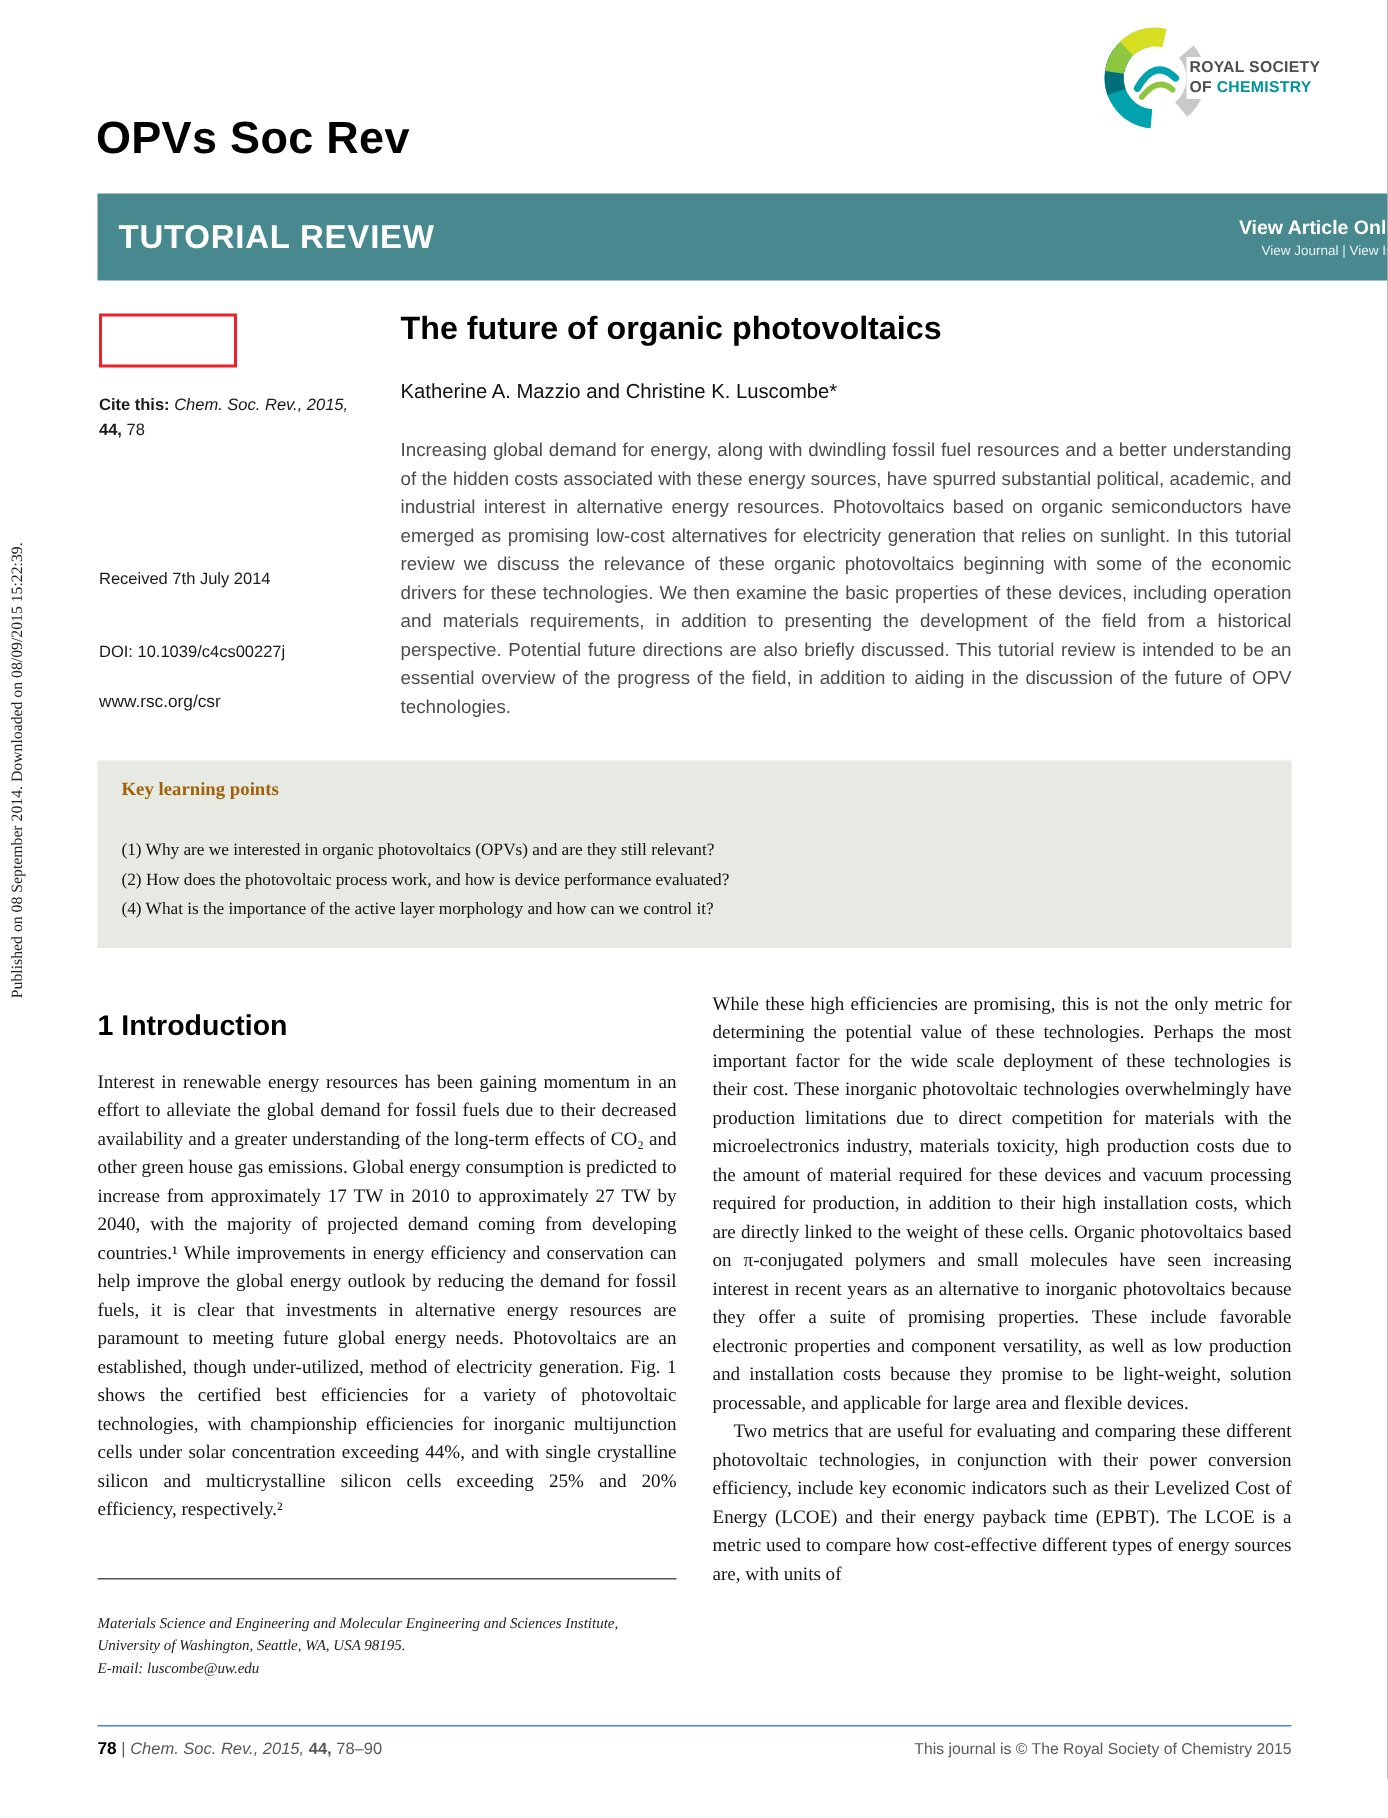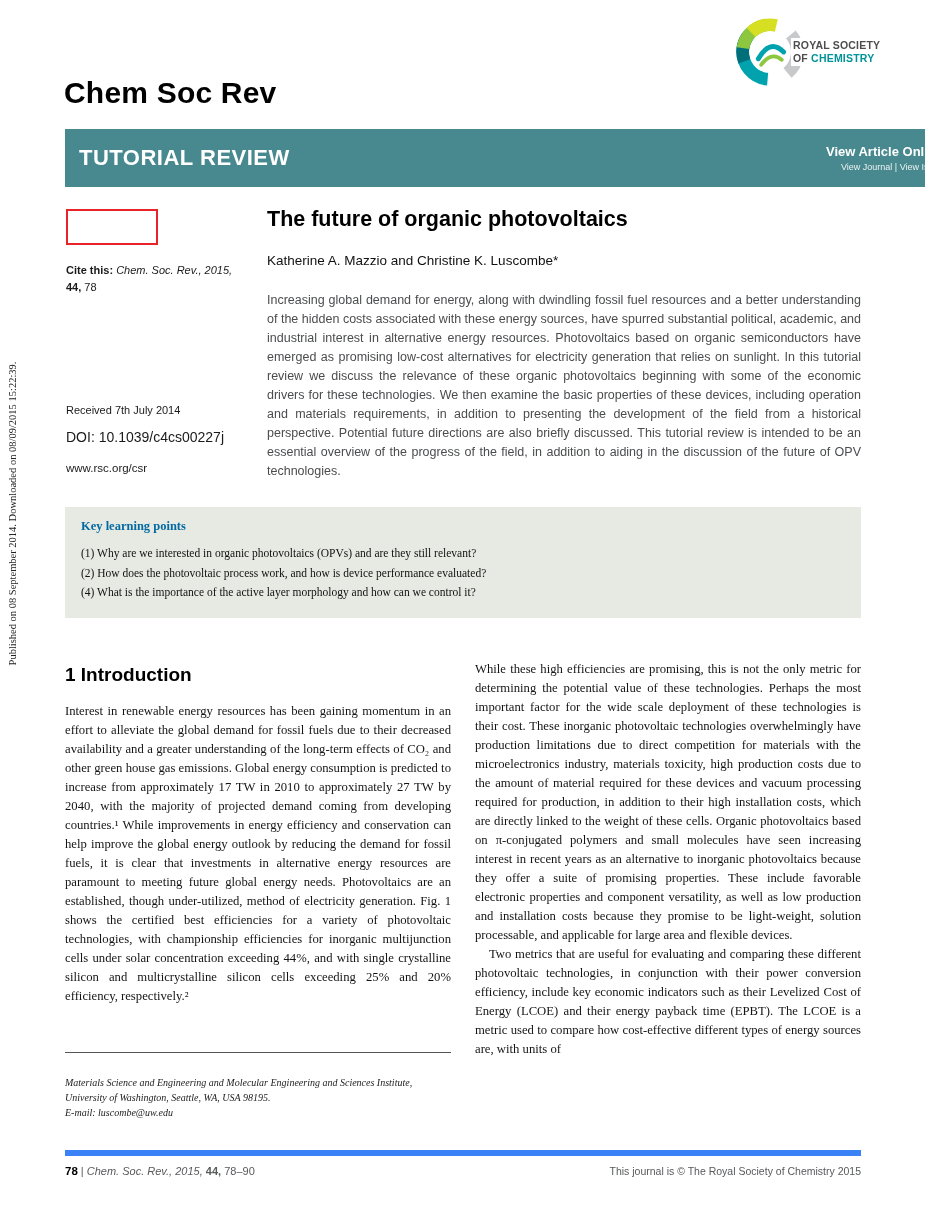--- a/index.html
+++ b/index.html
@@ -41,58 +41,58 @@
     box-sizing:border-box;padding:0 14px;
   }
   .banner-label{color:#fff;font-size:22px;font-weight:bold;letter-spacing:.5px;}
   .banner-links{text-align:right;color:#fff;}
   .banner-links .vao{display:block;font-size:13px;font-weight:bold;color:#fff;text-decoration:none;cursor:pointer;}
   .banner-links .vjl{font-size:9px;margin-top:3px;color:#eaf2f2;cursor:pointer;}
 
   
   .red-box{position:absolute;left:66px;top:209px;width:92px;height:36px;border:2px solid #e8242a;box-sizing:border-box;}
   .cite-block{position:absolute;left:66px;top:262px;width:178px;font-size:11px;line-height:1.55;color:#1a1a1a;}
-  .received{position:absolute;left:66px;top:404px;font-size:11px;color:#1a1a1a;}
-  .doi{position:absolute;left:66px;top:429px;font-size:14px;color:#1a1a1a;}
+  .received{position:absolute;left:66px;top:380px;font-size:11px;color:#1a1a1a;}
+  .doi{position:absolute;left:66px;top:429px;font-size:11px;color:#1a1a1a;}
   .rsc-url{position:absolute;left:66px;top:462px;font-size:11.5px;color:#1a1a1a;text-decoration:none;cursor:pointer;}
 
   
   .article-title{position:absolute;left:267px;top:207px;margin:0;font-size:21.5px;font-weight:bold;color:#000;}
   .authors{position:absolute;left:267px;top:253px;font-size:13.5px;color:#111;}
   .abstract{
     position:absolute;left:267px;top:291px;width:594px;
     font-size:12.5px;line-height:19px;text-align:justify;color:#4b4c4e;
   }
 
   
   .key-box{
     position:absolute;left:65px;top:507px;width:796px;box-sizing:border-box;
     background:#e6eae3;padding:12px 16px 14px 16px;
     font-family:"Liberation Serif",serif;
   }
-  .key-title{font-weight:bold;font-size:12.5px;margin-bottom:11px;color:#0369a1;}
+  .key-title{font-weight:bold;font-size:12.5px;margin-bottom:25px;color:#a16207;}
   .key-points p{margin:0 0 3px 0;font-size:11.5px;line-height:1.45;color:#111;}
 
   
   .columns{position:absolute;left:65px;top:660px;width:796px;height:460px;display:flex;gap:24px;}
   .col{width:386px;display:flex;flex-direction:column;}
-  .section-heading{margin:4px 0 16px 0;font-size:19px;font-weight:bold;color:#000;font-family:"Liberation Sans",sans-serif;}
+  .section-heading{margin:14px 0 16px 0;font-size:19px;font-weight:bold;color:#000;font-family:"Liberation Sans",sans-serif;}
   .body-text{font-family:"Liberation Serif",serif;font-size:12.7px;line-height:19px;text-align:justify;color:#141414;}
   .body-text p{margin:0;}
   .col-right .body-text p + p{text-indent:14px;}
   .footnote{
     margin-top:auto;border-top:1px solid #555;padding-top:22px;
     font-family:"Liberation Serif",serif;font-style:italic;font-size:10px;line-height:1.5;color:#222;
   }
   .footnote .fn-email{display:block;cursor:pointer;}
 
   
   .footer{
     position:absolute;left:65px;top:1150px;width:796px;
-    border-top:6px solid #3b82f6;padding-top:9px;
+    border-top:1px solid #3b82f6;padding-top:9px;
     display:flex;justify-content:space-between;align-items:baseline;
     font-size:11px;color:#58595b;
   }
   .footer-left .pg{color:#000;font-size:11.5px;}
   .footer-right{font-size:10.5px;}
 </style>
 </head>
 <body>
 
 <div class="page">
@@ -111,21 +111,21 @@
       <circle cx="38" cy="38" r="21" fill="#ffffff"></circle>
       <path d="M 26 45 Q 38 24 52 38" fill="none" stroke="#00a3ad" stroke-width="5" stroke-linecap="round"></path>
       <path d="M 29 51 Q 40 37 50 46" fill="none" stroke="#8dc63f" stroke-width="4" stroke-linecap="round"></path>
     </svg>
     <div class="rsc-logo-text">
       <div>ROYAL SOCIETY</div>
       <div><span>OF</span> <span class="chem">CHEMISTRY</span></div>
     </div>
   </div>
 
-  <h1 class="journal-title">Chem Soc Rev</h1>
+  <h1 class="journal-title">OPVs Soc Rev</h1>
 
   <div class="banner">
     <div class="banner-label">TUTORIAL REVIEW</div>
     <div class="banner-links">
       <a class="vao">View Article Online</a>
       <div class="vjl">View Journal | View Issue</div>
     </div>
   </div>
 
   <div class="red-box"></div>

